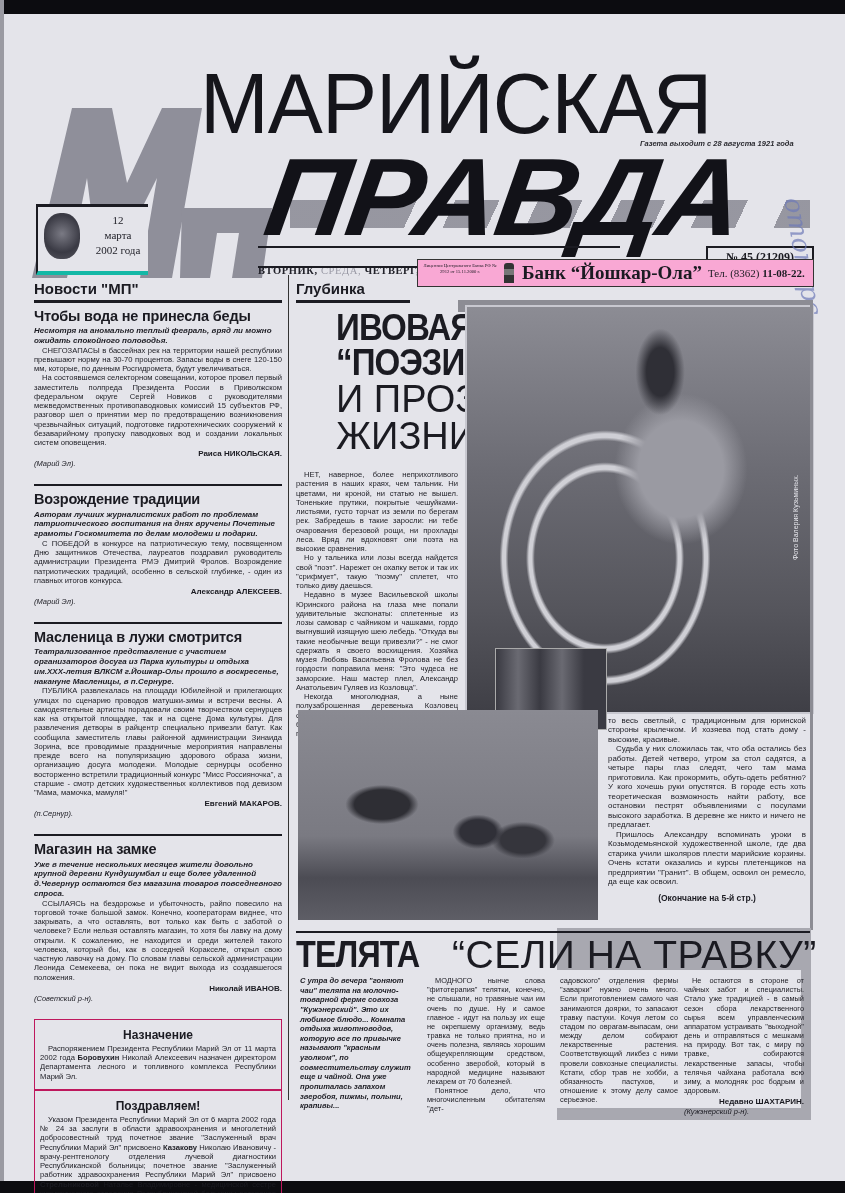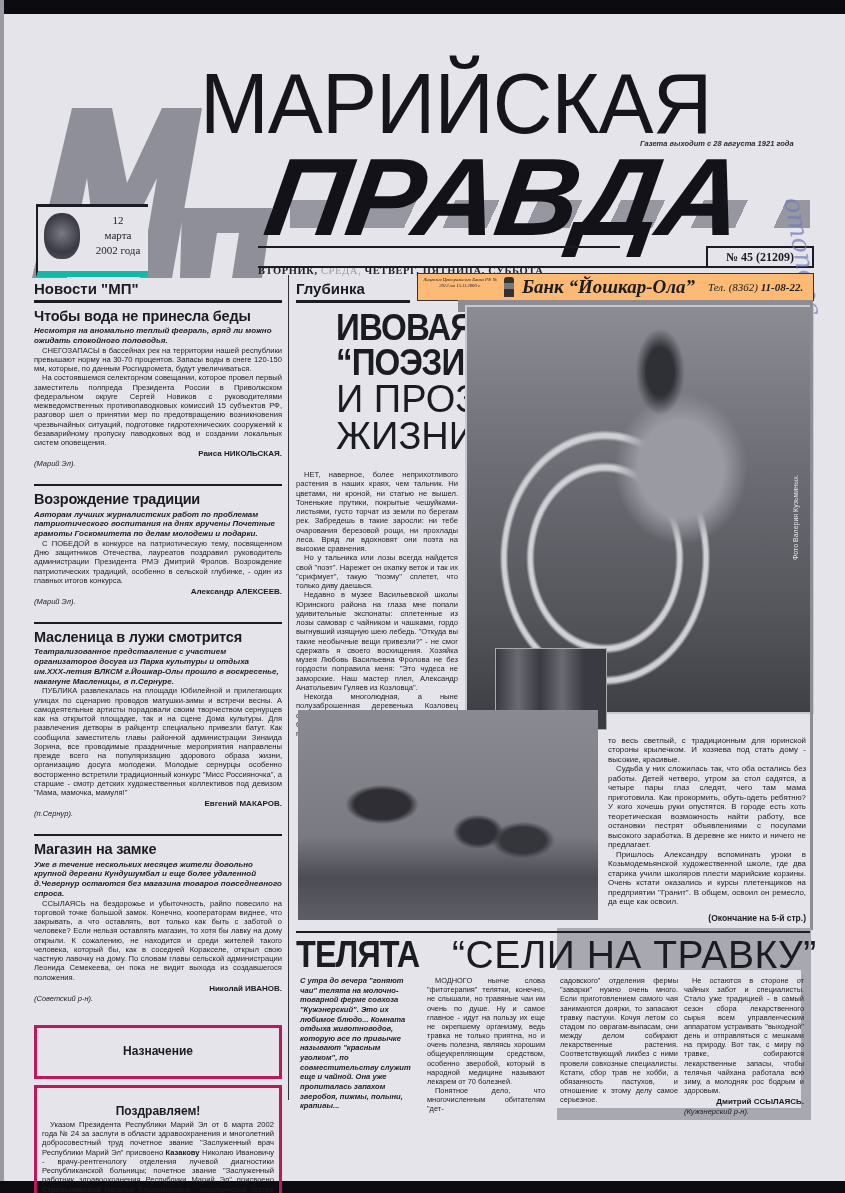--- a/index.html
+++ b/index.html
@@ -7,44 +7,44 @@
   .abs{position:absolute;}
   .topbar{left:0;top:0;width:845px;height:14px;background:#0c0c10;}
   .botbar{left:0;top:1181px;width:845px;height:12px;background:#0c0c10;}
   .leftedge{left:0;top:0;width:4px;height:1193px;background:#9a9aa2;}
   
   .bigM{left:32px;top:108px;width:240px;height:170px;}
   .marijskaya{left:200px;top:60px;font-family:"Liberation Sans",sans-serif;font-size:86px;font-weight:400;letter-spacing:-1px;color:#15151b;transform:scaleX(0.96);transform-origin:left top;line-height:1;}
   .since{left:640px;top:131px;font-size:7.5px;font-style:italic;font-weight:bold;color:#2a2a30;margin-top:8px;}
   .pravda{left:275px;top:142px;font-size:110px;font-weight:900;font-style:italic;color:#121218;letter-spacing:-2px;line-height:1;transform:scaleX(1.05) skewX(-8deg);transform-origin:left top;}
   .pravda-stripe{left:290px;top:200px;width:520px;height:28px;background:repeating-linear-gradient(115deg,#7d7d88 0 40px,transparent 40px 75px);opacity:.75;}
-  .datebox{left:36px;top:204px;width:110px;height:64px;border-top:3px solid #1b1b22;border-left:2px solid #1b1b22;border-bottom:6px solid #14b8a6;background:#e4e4ea;}
+  .datebox{left:36px;top:204px;width:110px;height:64px;border-top:3px solid #1b1b22;border-left:2px solid #1b1b22;border-bottom:4px solid #14b8a6;background:#e4e4ea;}
   .seal{position:absolute;left:6px;top:6px;width:36px;height:46px;border-radius:45%;background:radial-gradient(circle at 50% 45%,#7a7a84 0,#3a3a44 60%,#55555e 100%);}
   .date-text{position:absolute;left:52px;top:6px;width:56px;text-align:center;font-family:"Liberation Serif",serif;font-size:11px;line-height:1.35;color:#22222a;}
   .days{left:258px;top:246px;width:362px;font-family:"Liberation Serif",serif;font-size:10.5px;font-weight:bold;letter-spacing:.6px;border-top:2px solid #1b1b22;padding-top:17px;color:#22222a;}
   .days .dim{color:#9a9aa6;font-weight:normal;}
   .issue{left:706px;top:246px;width:104px;height:18px;border:2px solid #1b1b22;font-family:"Liberation Serif",serif;font-weight:bold;font-size:12px;text-align:center;line-height:18px;background:#e4e4ea;}
   .sep-top{left:258px;top:266px;width:556px;height:2px;background:#1b1b22;}
   
   .sechead{font-size:15px;font-weight:bold;padding-bottom:3px;border-bottom:3px solid #1b1b22;color:#1b1b22;}
   .col-left{left:34px;top:280px;width:248px;}
   .vrule{left:288px;top:275px;width:1px;height:825px;background:#333;}
   
   .art{border-bottom:2px solid #1b1b22;padding:4px 0 16px;}
   .art h2{font-size:14.5px;font-weight:900;margin:2px 0 2px;letter-spacing:-.2px;line-height:1.05;}
   .lead{font-size:8px;font-style:italic;font-weight:bold;line-height:1.22;margin:0;}
   .body{font-size:7.6px;line-height:1.22;margin:0;text-align:justify;text-indent:8px;}
   .sig{font-size:8px;font-weight:bold;text-align:right;margin:2px 0 1px;}
   .src{font-size:7.5px;font-style:italic;margin:1px 0 0;}
-  .box{border:3px solid #be185d;padding:16px 5px;margin-top:6px;}
+  .box{border:1px solid #be185d;padding:8px 5px;}
   .box h3{font-size:12px;font-weight:900;margin:0 0 2px;text-align:center;}
   .dots{text-align:center;font-size:8px;letter-spacing:6px;margin:1px 0;}
   
   .glubinka{left:296px;top:280px;width:114px;}
-  .bank{left:417px;top:273px;width:395px;height:26px;border:1px solid #333;background:#fdba74;font-style:italic;}
+  .bank{left:417px;top:259px;width:395px;height:26px;border:1px solid #333;background:#f9a8d4;}
   .bank .lic{position:absolute;left:3px;top:3px;width:78px;font-family:"Liberation Serif",serif;font-size:4.6px;line-height:1.3;text-align:center;}
   .bank .logo{position:absolute;left:86px;top:3px;width:10px;height:20px;background:linear-gradient(#333 0 30%,#777 30% 60%,#333 60%);border-radius:3px 3px 0 0;}
   .bank .name{position:absolute;left:104px;top:2px;font-family:"Liberation Serif",serif;font-weight:bold;font-size:19px;}
   .bank .tel{position:absolute;left:290px;top:7px;font-family:"Liberation Serif",serif;font-size:11px;}
   .bank .tel b{font-weight:bold;}
   .headline1{left:296px;top:310px;width:170px;line-height:.98;margin-left:40px;}
   .hl-bold{font-size:36px;font-weight:900;letter-spacing:-1px;display:block;transform:scaleX(.92);transform-origin:left;}
   .hl-thin{font-size:38px;font-weight:400;display:block;}
   .col-mid{left:296px;top:470px;width:162px;}
   .col-mid .body{font-size:7.6px;}
@@ -55,23 +55,23 @@
      linear-gradient(180deg,#8c8c94 0%,#6c6c74 40%,#55555c 75%,#3f3f46 100%);
      border:2px solid #c8c8d0;}
   .photo-frame{left:458px;top:300px;width:355px;height:12px;background:#8c8c94;}
   .credit{left:792px;top:560px;font-size:7px;color:#e6e6ec;transform:rotate(-90deg);transform-origin:left top;white-space:nowrap;}
   .photo-swan{left:495px;top:648px;width:110px;height:80px;background:linear-gradient(90deg,#3a3a42,#6a6a72 20%,#3a3a42 40%,#6a6a72 60%,#3a3a42 80%);border:1px solid #aaa;}
   .photo-kids{left:298px;top:710px;width:300px;height:210px;background:
      radial-gradient(ellipse at 28% 45%,#2e2e34 0 9%,transparent 12%),
      radial-gradient(ellipse at 60% 58%,#303038 0 7%,transparent 10%),
      radial-gradient(ellipse at 75% 62%,#35353c 0 7%,transparent 10%),
      linear-gradient(180deg,#8a8a92 0%,#7a7a82 60%,#4c4c54 80%,#5e5e66 100%);}
-  .col-right{left:608px;top:716px;width:198px;margin-top:20px;}
+  .col-right{left:608px;top:716px;width:198px;}
   .col-right .body{font-size:7.9px;line-height:1.2;}
-  .cont{text-align:right;font-size:8.5px;font-weight:bold;margin-top:6px;}
+  .cont{text-align:center;font-size:8.5px;font-weight:bold;margin-top:6px;}
   .right-rule{left:810px;top:300px;width:3px;height:630px;background:#8c8c94;}
   
   .botrule{left:296px;top:931px;width:514px;height:2px;background:#1b1b22;}
   .gray-bg{left:557px;top:928px;width:254px;height:192px;background:#a8a8b0;}
   .gray-inner{left:557px;top:970px;width:244px;height:138px;background:#e4e4ea;}
   .hl2-bold{left:296px;top:937px;font-size:36px;font-weight:900;letter-spacing:-1px;transform:scaleX(.9);transform-origin:left;line-height:1;}
   .hl2-thin{left:452px;top:935px;font-size:39px;font-weight:400;line-height:1;letter-spacing:.5px;}
   .bcol{top:976px;width:118px;}
   .bcol .body{font-size:7.4px;line-height:1.24;}
   .bcol .lead{font-size:7.6px;line-height:1.27;}
@@ -141,20 +141,21 @@
   <div class="art" style="border-bottom:none">
     <h2>Магазин на замке</h2>
     <p class="lead">Уже в течение нескольких месяцев жители довольно крупной деревни Кундушумбал и еще более удаленной д.Чевернур остаются без магазина товаров повседневного спроса.</p>
     <p class="body">ССЫЛАЯСЬ на бездорожье и убыточность, райпо повесило на торговой точке большой замок. Конечно, кооператорам виднее, что закрывать, а что оставлять, вот только как быть с заботой о человеке? Если нельзя оставлять магазин, то хотя бы лавку на дому открыли. К сожалению, не находится и среди жителей такого человека, который бы, как в соседней Коракселе, открыл свою частную лавочку на дому. По словам главы сельской администрации Леонида Семекеева, он пока не видит выхода из создавшегося положения.</p>
     <p class="sig">Николай ИВАНОВ.</p>
     <p class="src">(Советский р-н).</p>
   </div>
 
   <div class="box">
     <h3>Назначение</h3>
+    <p class="body"><span>Распоряжением Президента Республики Марий Эл от 11 марта 2002 года </span><b>Боровухин</b><span> Николай Алексеевич назначен директором Департамента лесного и топливного комплекса Республики Марий Эл.</span></p>
   </div>
 
   <div class="box">
     <h3>Поздравляем!</h3>
     <p class="body"><span>Указом Президента Республики Марий Эл от 6 марта 2002 года № 24 за заслуги в области здравоохранения и многолетний добросовестный труд почетное звание "Заслуженный врач Республики Марий Эл" присвоено </span><b>Казакову</b><span> Николаю Ивановичу - врачу-рентгенологу отделения лучевой диагностики Республиканской больницы; почетное звание "Заслуженный работник здравоохранения Республики Марий Эл" присвоено </span><b>Стрельниковой</b><span> Наталье Владимировне - медицинской сестре хирургического отделения Республиканской больницы ветеранов войн.</span></p>
     <div class="dots">• • •</div>
     <p class="body"><span>Указом Президента Республики Марий Эл от 6 марта 2002 года № 25 за заслуги в развитии театрального искусства и высокое исполнительское мастерство почетное звание "Заслуженный артист Республики Марий Эл" присвоено </span></p>
   </div>
 </div>
 
@@ -210,15 +211,15 @@
 </div>
 <div class="abs bcol" style="left:427px">
   <p class="body">МОДНОГО нынче слова "фитотерапия" телятки, конечно, не слышали, но травяные чаи им очень по душе. Ну и самое главное - идут на пользу их еще не окрепшему организму, ведь травка не только приятна, но и очень полезна, являясь хорошим общеукрепляющим средством, особенно зверобой, который в народной медицине называют лекарем от 70 болезней.</p>
   <p class="body">Понятное дело, что многочисленным обитателям "дет-</p>
 </div>
 <div class="abs bcol" style="left:560px">
   <p class="body" style="text-indent:0">садовского" отделения фермы "заварки" нужно очень много. Если приготовлением самого чая занимаются доярки, то запасают травку пастухи. Кочуя летом со стадом по оврагам-выпасам, они между делом собирают лекарственные растения. Соответствующий ликбез с ними провели совхозные специалисты. Кстати, сбор трав не хобби, а обязанность пастухов, и отношение к этому делу самое серьезное.</p>
 </div>
 <div class="abs bcol" style="left:684px;width:120px">
   <p class="body">Не остаются в стороне от чайных забот и специалисты. Стало уже традицией - в самый сезон сбора лекарственного сырья всем управленческим аппаратом устраивать "выходной" день и отправляться с мешками на природу. Вот так, с миру по травке, собираются лекарственные запасы, чтобы телячья чайхана работала всю зиму, а молодняк рос бодрым и здоровым.</p>
-  <p class="sig">Дмитрий ССЫЛАЯСЬ.</p>
+  <p class="sig">Недавно ШАХТАРИН.</p>
   <p class="src">(Кужэнерский р-н).</p>
 </div>
 
 </body></html>

